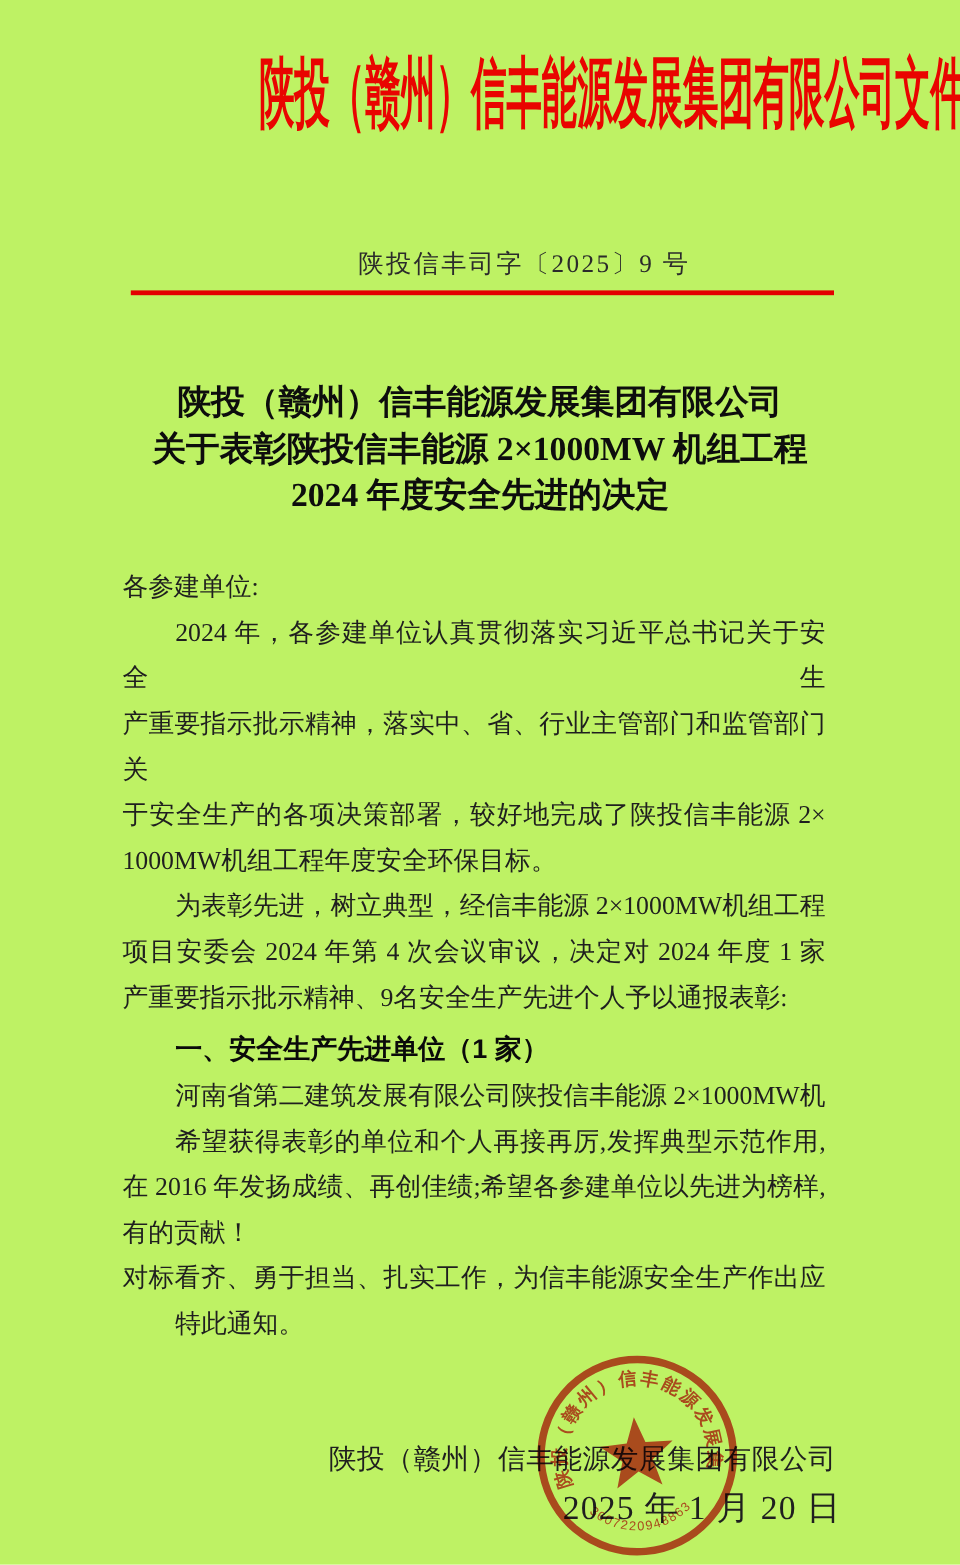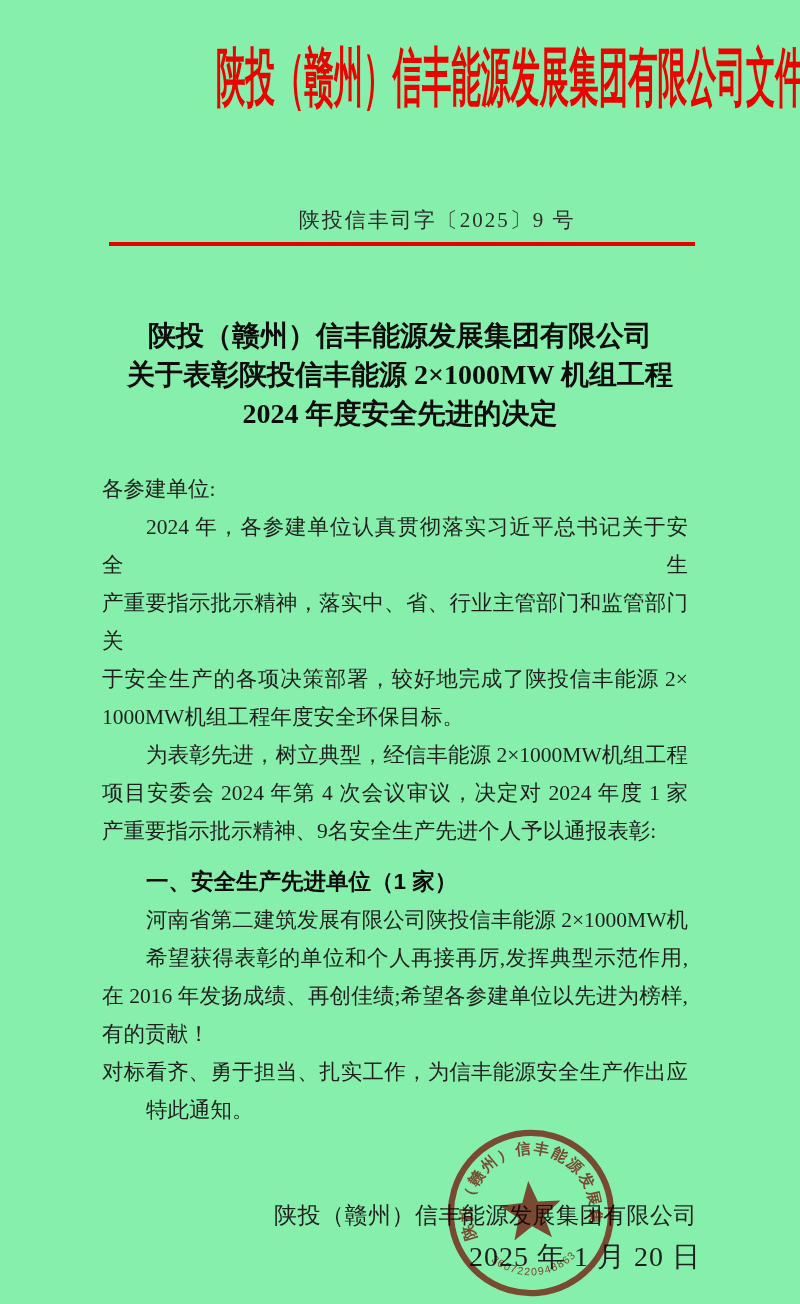--- a/index.html
+++ b/index.html
@@ -3,21 +3,21 @@
 <meta charset="utf-8">
 <style>
   :root{
     --red-banner:#e90400;
     --red-rule:#e30000;
     --red-seal:#df342c;
     --ink:#222222;
   }
   html,body{margin:0;padding:0;background:#ffffff;}
   .page{
-    position:relative;width:800px;height:1304px;background:#86efac;
+    position:relative;width:800px;height:1304px;background:#bef264;
     overflow:hidden;font-family:"Liberation Serif", serif;color:var(--ink);
   }
   .banner{
     position:absolute;top:40px;left:0;width:800px;text-align:center;
     font-family:"Liberation Sans", sans-serif;font-weight:bold;
     font-size:64px;line-height:74px;color:var(--red-banner);
     white-space:nowrap;transform:scaleX(0.46);transform-origin:50% 50%;
   }
   .docnum{
     position:absolute;top:206px;left:0;width:800px;text-align:center;
@@ -33,21 +33,21 @@
   }
   .body{
     position:absolute;top:470px;left:102px;width:586px;
     font-size:21.5px;line-height:38px;color:#1f1f1f;
   }
   .body .line{white-space:normal;}
   .body .line.fill{text-align:justify;text-align-last:justify;}
   .body .line.indent{text-indent:44px;}
   .body .line.bold{
     font-family:"Liberation Sans", sans-serif;font-weight:bold;
-    font-size:22.5px;margin-top:13px;color:#0a0a0a;
+    font-size:22.5px;margin-top:6px;color:#0a0a0a;
   }
   .signature{
     position:absolute;top:1200px;right:103px;
     font-size:23px;letter-spacing:0.5px;color:#1f1f1f;white-space:nowrap;
   }
   .date{
     position:absolute;top:1238px;left:469px;
     font-size:28px;letter-spacing:1px;color:#1f1f1f;white-space:nowrap;
   }
   .seal{

